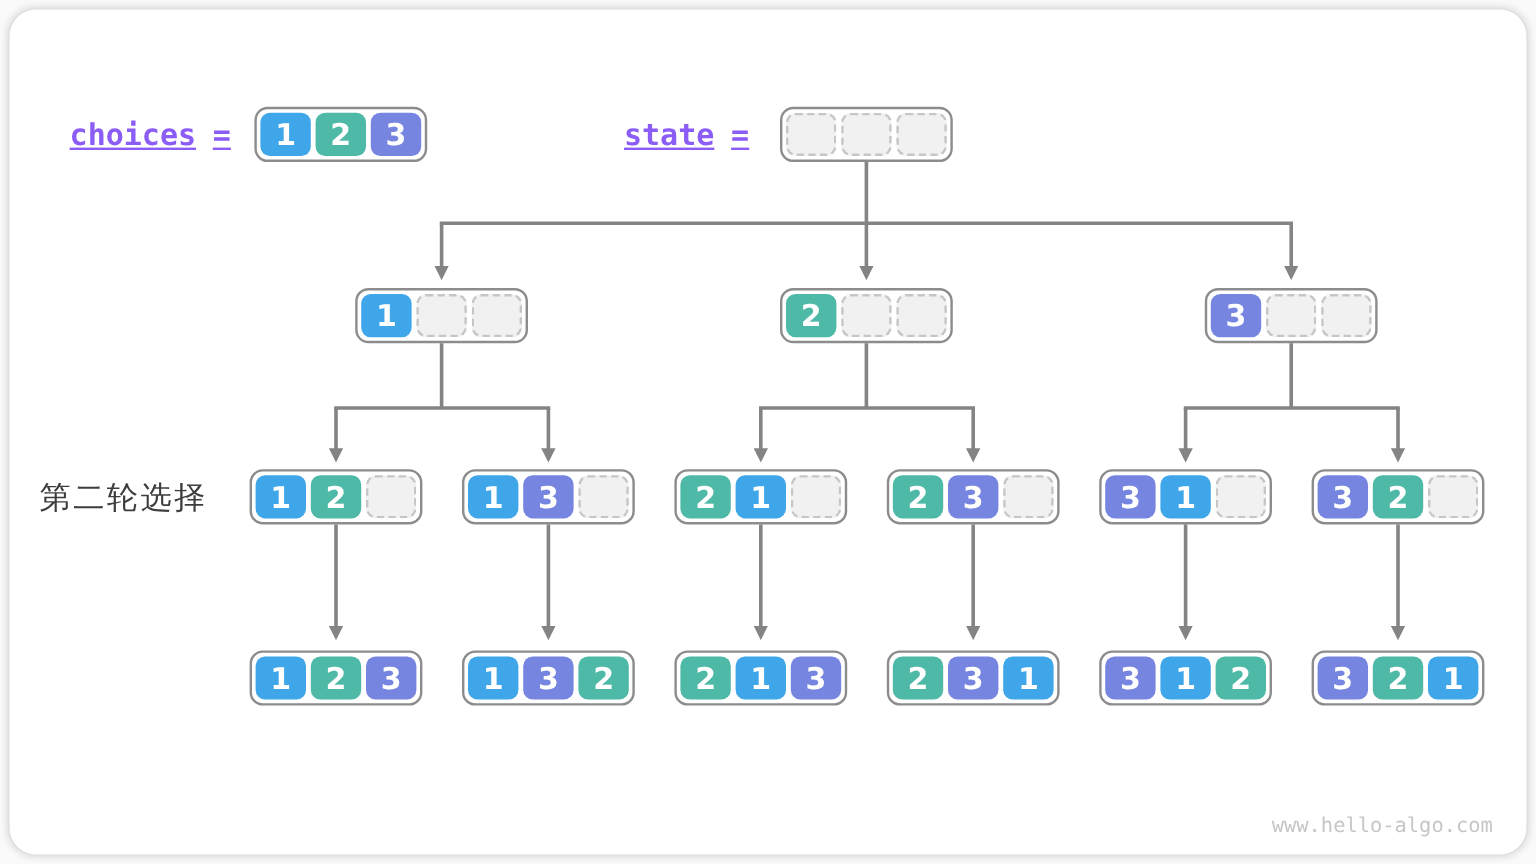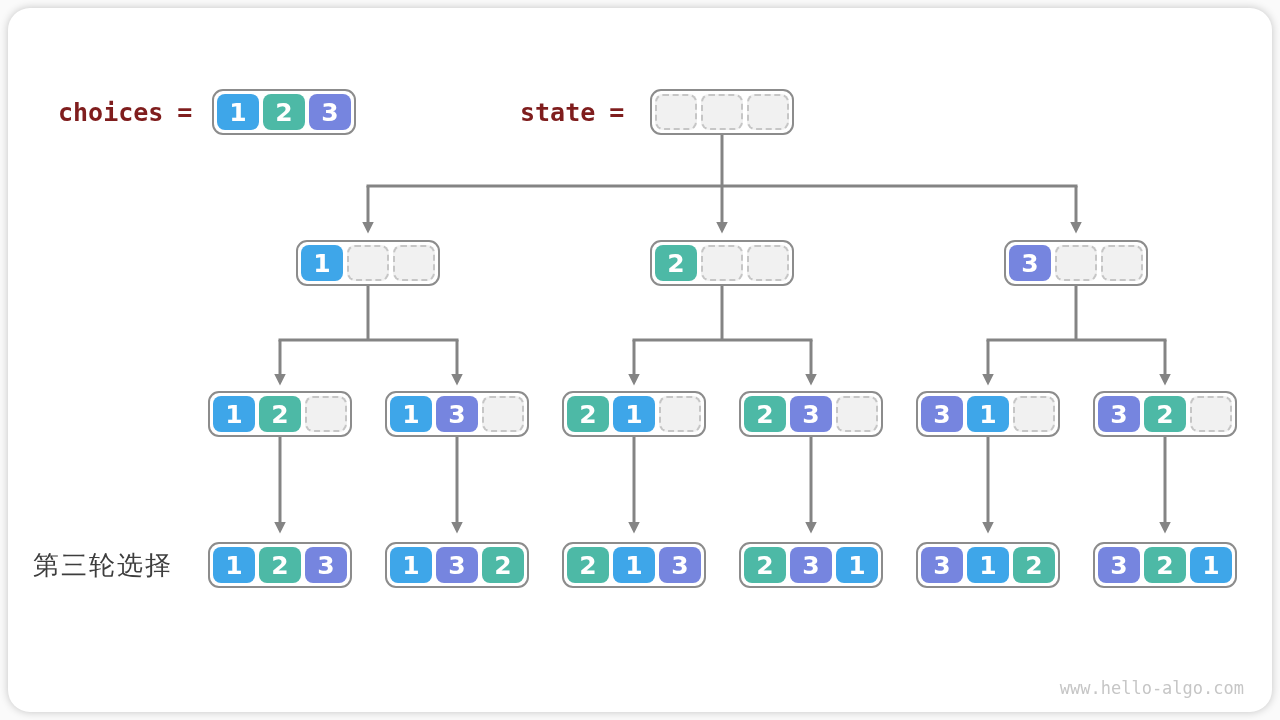--- a/index.html
+++ b/index.html
@@ -4,21 +4,21 @@
 <style>
   html,body{margin:0;padding:0;background:#fafafa;}
   .stage{position:relative;width:1280px;height:720px;overflow:hidden;
          font-family:"Liberation Sans","DejaVu Sans",sans-serif;}
   .card{position:absolute;left:8px;top:8px;width:1264px;height:704px;background:#ffffff;
         border-radius:22px;box-shadow:0 0 8px rgba(0,0,0,0.22);}
   .connectors{position:absolute;left:0;top:0;pointer-events:none;}
 
   .var-text{position:absolute;top:89px;height:46px;display:flex;align-items:center;}
   .var-label{font-family:"DejaVu Sans Mono","Liberation Mono",monospace;
-             font-weight:700;font-size:25px;color:#7f1d1d;}
+             font-weight:700;font-size:25px;color:#8b5cf6;text-decoration:underline;}
   .eq{margin-left:14px;}
 
   .row-label{position:absolute;left:33px;height:46px;display:flex;align-items:center;
              font-size:26px;letter-spacing:2px;color:#3d3d3d;font-weight:500;}
 
   .node{position:absolute;box-sizing:border-box;width:144px;height:46px;
         display:flex;gap:4px;padding:3px;background:#ffffff;
         border:2px solid #8c8c8c;border-radius:11px;}
   .slot{box-sizing:border-box;width:42px;height:36px;border-radius:8px;flex:0 0 42px;
         display:flex;align-items:center;justify-content:center;
@@ -78,21 +78,21 @@
   <div class="var-text" style="left:520px">
     <span class="var-label">state</span>
     <span class="var-label eq">=</span>
   </div>
   <div class="node" id="state-box" style="left:650px;top:89px">
       <div class="slot empty"></div>
       <div class="slot empty"></div>
       <div class="slot empty"></div>
     </div>
 
-  <div class="row-label" style="top:542px">第三轮选择</div>
+  <div class="row-label" style="top:391px">第二轮选择</div>
 
   <div id="nodes-layer">
       <div class="node" style="left: 296px; top: 240px;">
         <div class="slot" style="background: rgb(62, 166, 233);">1</div>
         <div class="slot empty"></div>
         <div class="slot empty"></div>
       </div>
       <div class="node" style="left: 650px; top: 240px;">
         <div class="slot" style="background: rgb(77, 185, 166);">2</div>
         <div class="slot empty"></div>

